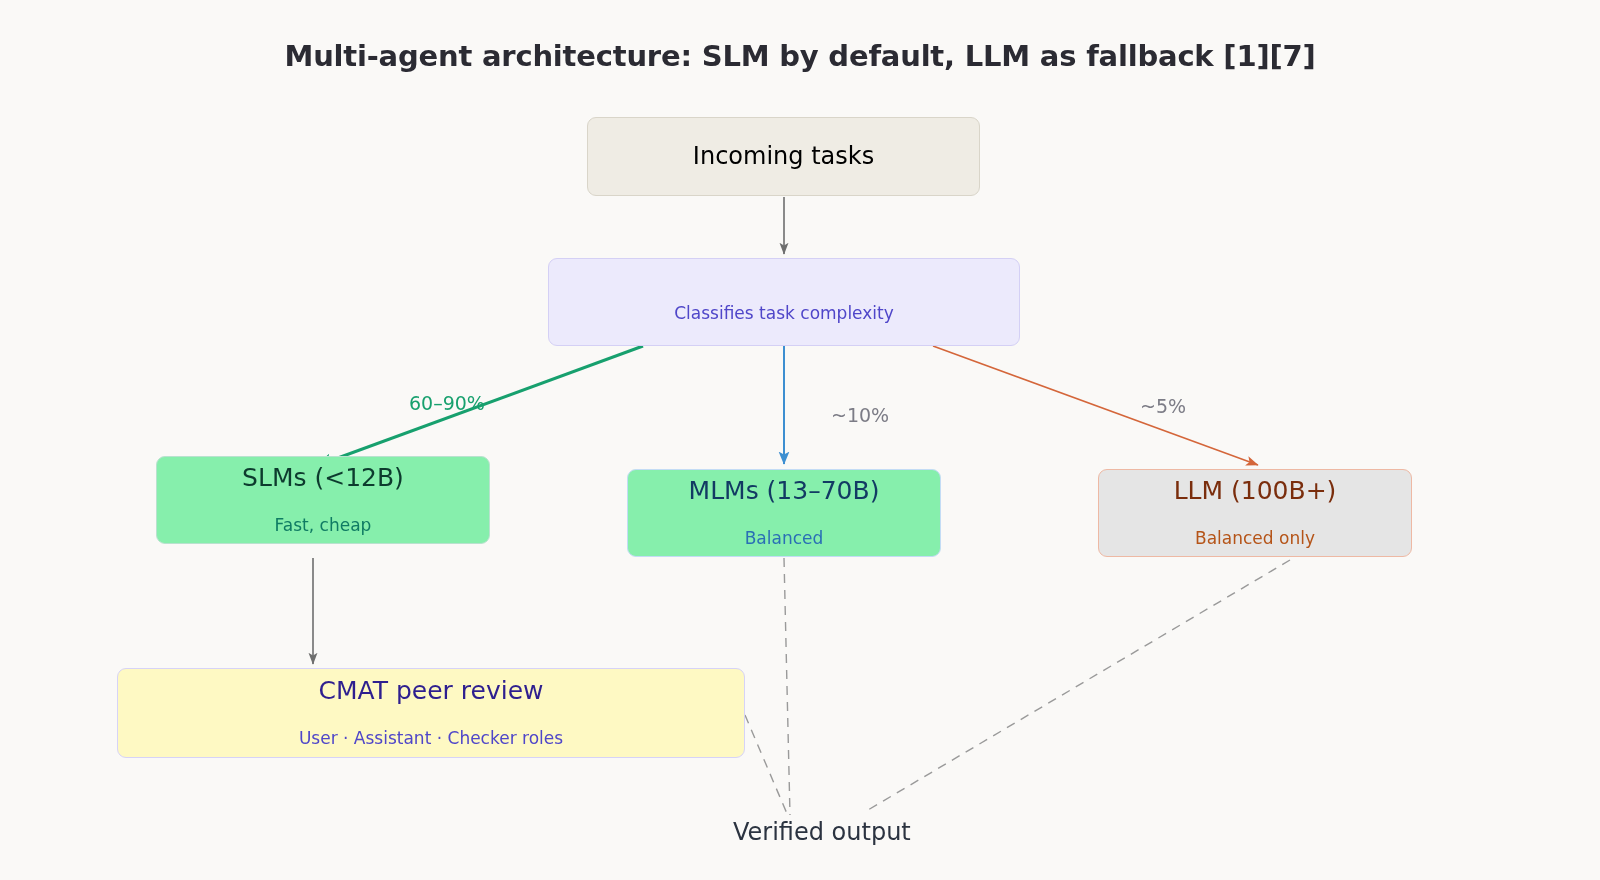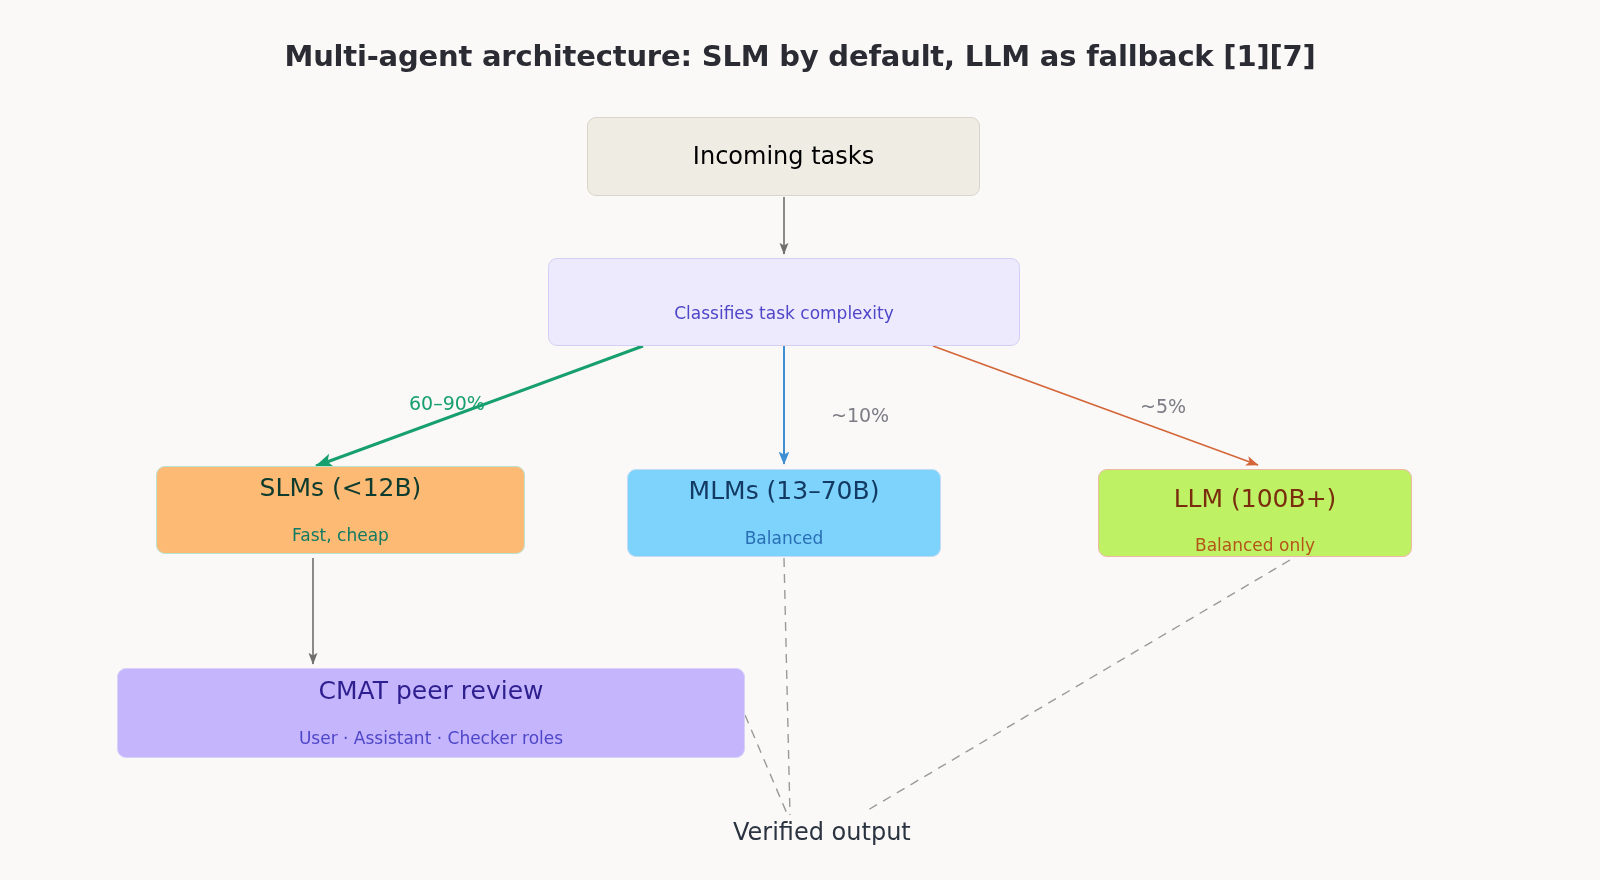--- a/index.html
+++ b/index.html
@@ -80,50 +80,49 @@
   #node-router {
     left: 548px; top: 258px; width: 472px; height: 88px;
     background: #eceafc;
     border-color: #d4d0f5;
   }
   #node-router .node-title { color: #2e1f8f; }
   #node-router .node-sub   { color: #4f46c9; }
 
   
   #node-slm {
-    left: 156px; top: 466px; width: 369px; height: 88px;
-    background: #fdba74;
+    left: 156px; top: 456px; width: 334px; height: 88px;
+    background: #86efac;
     border-color: #b9e2cf;
   }
   #node-slm .node-title { color: #0d3b2e; }
   #node-slm .node-sub   { color: #0f7b63; }
 
   
   #node-mlm {
     left: 627px; top: 469px; width: 314px; height: 88px;
-    background: #7dd3fc;
+    background: #86efac;
     border-color: #c3dcf5;
   }
   #node-mlm .node-title { color: #123a63; }
   #node-mlm .node-sub   { color: #2a6fb5; }
 
   
   #node-llm {
     left: 1098px; top: 469px; width: 314px; height: 88px;
-    background: #bef264;
+    background: #e5e5e5;
     border-color: #eeb9a4;
-    justify-content: flex-end;
   }
   #node-llm .node-title { color: #7a2d0c; }
   #node-llm .node-sub   { color: #b55418; }
 
   
   #node-cmat {
     left: 117px; top: 668px; width: 628px; height: 90px;
-    background: #c4b5fd;
+    background: #fef9c3;
     border-color: #d6d3f7;
   }
   #node-cmat .node-title { color: #2e1f8f; }
   #node-cmat .node-sub   { color: #4f46c9; }
 
   
   #node-verified {
     position: absolute;
     left: 733px;
     top: 818px;

